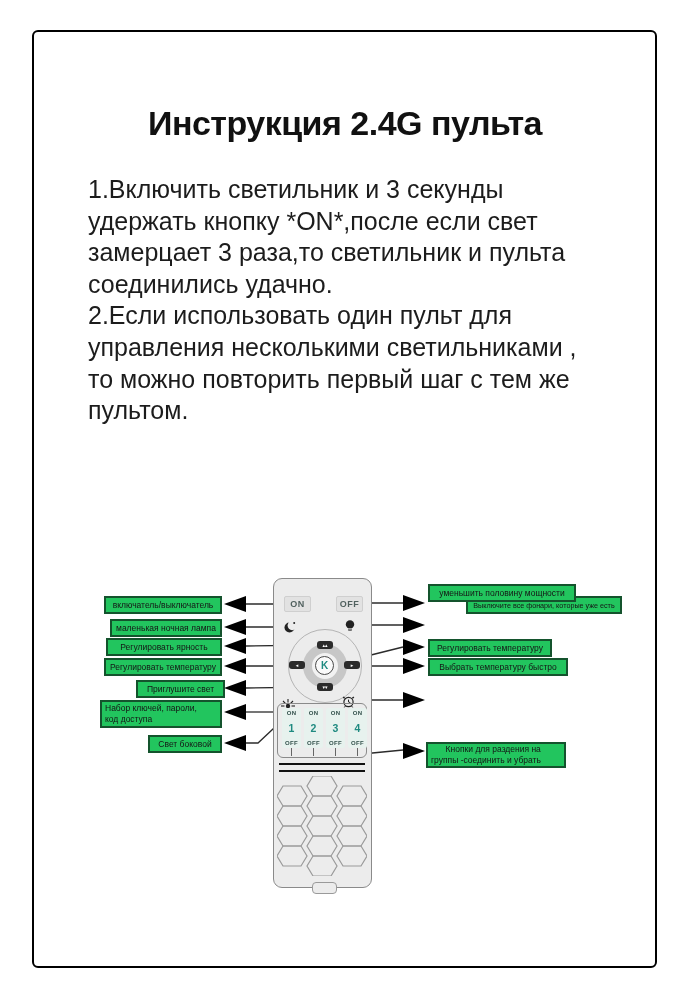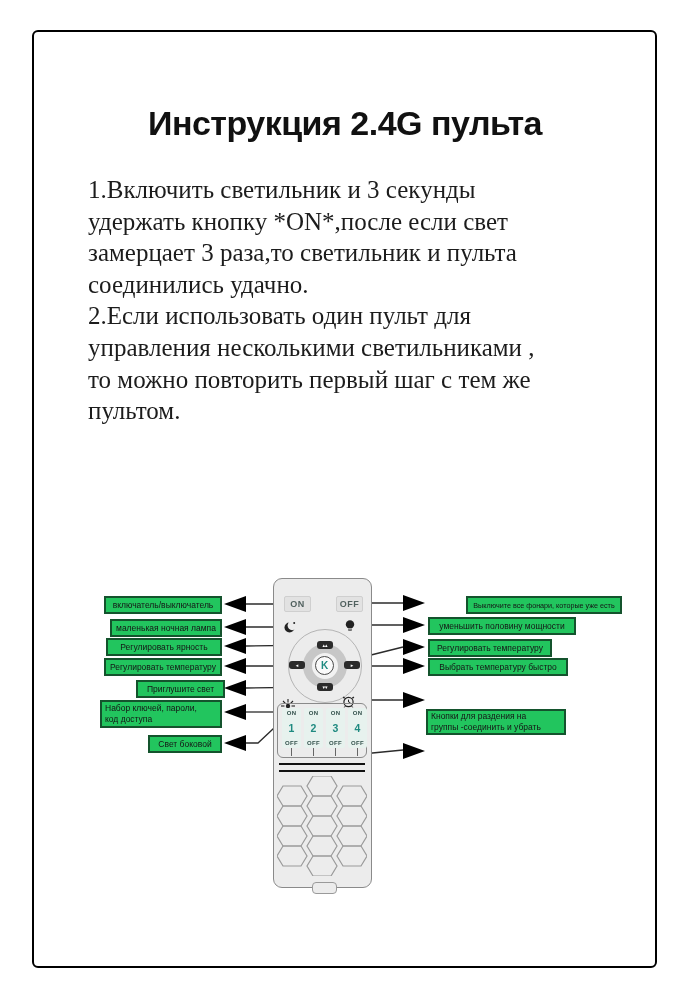--- a/index.html
+++ b/index.html
@@ -3,21 +3,21 @@
 <meta charset="utf-8">
 <style>
   html,body{margin:0;padding:0;background:#fff;}
   .screen{position:relative;width:690px;height:1000px;background:#ffffff;
           font-family:"Liberation Sans",sans-serif;overflow:hidden;}
   .page-border{position:absolute;left:32px;top:30px;width:621px;height:934px;
                border:2px solid #000;border-radius:6px;}
   .page-title{position:absolute;left:0;top:104px;width:100%;text-align:center;
               font-size:34px;font-weight:bold;color:#111;letter-spacing:-0.5px;}
   .body-text{position:absolute;left:88px;width:530px;font-size:25px;line-height:31.6px;
-             color:#1c1c1c;white-space:pre-line;font-family:Liberation Serif, serif;}
+             color:#1c1c1c;white-space:pre-line;}
   .instructions{top:174px;}
   .note{top:456px;}
 
   
   .connectors{position:absolute;left:0;top:0;width:690px;height:1000px;pointer-events:none;}
 
   
   .lbl{position:absolute;background:#22c55e;border:2px solid #14532d;box-sizing:border-box;
        font-size:8.5px;line-height:1.25;padding:7px 3px;color:#151515;
        display:flex;align-items:center;justify-content:center;text-align:center;
@@ -110,24 +110,24 @@
   <div class="lbl" style="left:104px;top:596px;width:118px;height:16px;">включатель/выключатель</div>
   <div class="lbl" style="left:110px;top:619px;width:112px;height:16px;">маленькая ночная лампа</div>
   <div class="lbl" style="left:106px;top:638px;width:116px;height:17px;">Регулировать ярность</div>
   <div class="lbl" style="left:104px;top:658px;width:118px;height:16px;">Регулировать температуру</div>
   <div class="lbl" style="left:136px;top:680px;width:89px;height:16px;">Приглушите свет</div>
   <div class="lbl ta-left" style="left:100px;top:700px;width:122px;height:28px;">Набор ключей, пароли,
 код доступа</div>
   <div class="lbl" style="left:148px;top:735px;width:74px;height:16px;">Свет боковой</div>
 
   <div class="lbl small" style="left:426px;top:596px;width:156px;height:14px;">Выключите все фонари, которые уже есть</div>
-  <div class="lbl" style="left:428px;top:617px;width:148px;height:17px;">уменьшить половину мощности</div>
+  <div class="lbl" style="left:428px;top:584px;width:148px;height:17px;">уменьшить половину мощности</div>
   <div class="lbl" style="left:428px;top:639px;width:124px;height:16px;">Регулировать температуру</div>
   <div class="lbl" style="left:428px;top:658px;width:140px;height:17px;">Выбрать температуру быстро</div>
-  <div class="lbl ta-left" style="left:426px;top:709px;width:140px;height:26px;">Кнопки для раздения на
+  <div class="lbl ta-left" style="left:426px;top:742px;width:140px;height:26px;text-align:right;">Кнопки для раздения на
 группы -соединить и убрать</div>
 
   <div class="remote"></div>
 
   <div class="rbtn" style="left:284px;top:596px;width:27px;height:16px;">ON</div>
   <div class="rbtn" style="left:336px;top:596px;width:27px;height:16px;">OFF</div>
 
   <div class="icon-btn" style="left:283px;top:620px;width:14px;height:14px;">
     <svg width="14" height="14" viewBox="0 0 14 14">
       <circle cx="6.5" cy="7.5" r="5" fill="#222"></circle>

